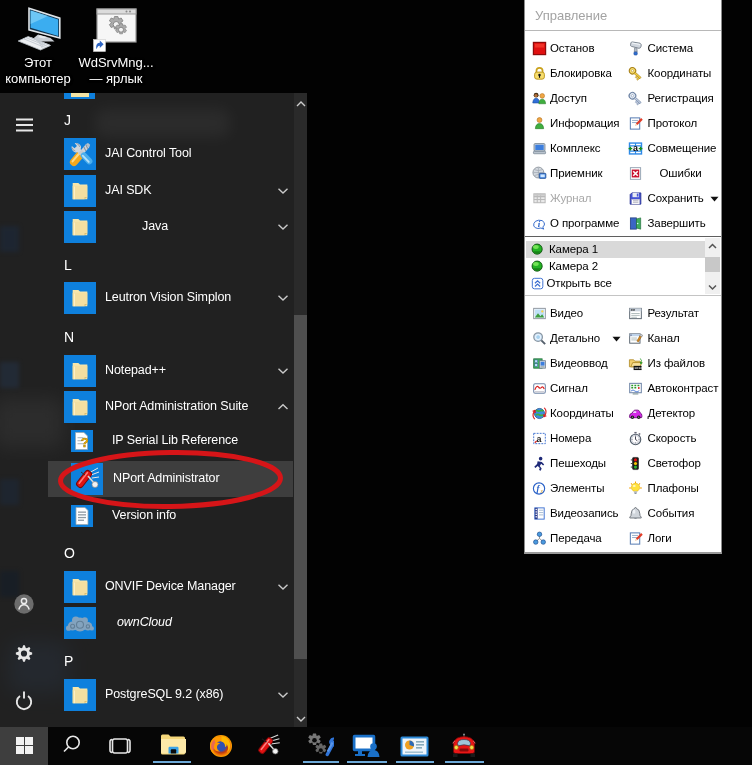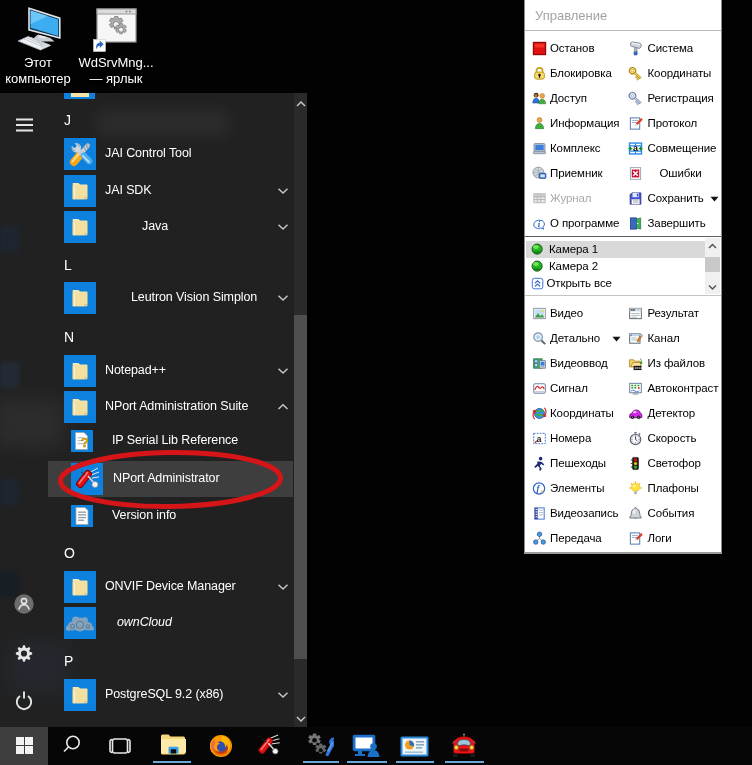--- a/index.html
+++ b/index.html
@@ -134,21 +134,21 @@
     </svg>
 <div class="abs" style="left:64px;top:189.0px;width:32px;height:32px;">
       <div class="tile" style="left:0;top:0;width:32px;height:32px;"></div>
       <div class="abs" style="left:3.0px;top:3.0px;"><svg width="26" height="26" viewBox="0 0 32 32">
           <path d="M7 6 h7 l2 2 h9 v18 h-18 z" fill="#f6e6ab"></path>
           <path d="M7 9.5 h18 v14.5 l-3.5 0 0 2 -14.5 0 z" fill="#f3dfa0"></path>
           <path d="M21.5 26 v-2.5 h3.5 z" fill="#d9bd74"></path>
           <rect x="8.6" y="10.5" width="1.1" height="15.5" fill="#fdf2cc"></rect>
         </svg></div>
     </div>
-    <div class="itxt" style="left:105px;top:196.5px;margin-left:26px;">Leutron Vision Simplon</div>
+    <div class="itxt" style="left:105px;top:196.5px;">Leutron Vision Simplon</div>
     <svg class="abs" style="left:275px;top:197px" width="16" height="16" viewBox="275 197 16 16">
       <path d="M278.5 202.7 L283 207 L287.5 202.7" fill="none" stroke="#c9c9c9" stroke-width="1.4"></path>
     </svg>
 <div class="abs" style="left:64px;top:262.0px;width:32px;height:32px;">
       <div class="tile" style="left:0;top:0;width:32px;height:32px;"></div>
       <div class="abs" style="left:3.0px;top:3.0px;"><svg width="26" height="26" viewBox="0 0 32 32">
           <path d="M7 6 h7 l2 2 h9 v18 h-18 z" fill="#f6e6ab"></path>
           <path d="M7 9.5 h18 v14.5 l-3.5 0 0 2 -14.5 0 z" fill="#f3dfa0"></path>
           <path d="M21.5 26 v-2.5 h3.5 z" fill="#d9bd74"></path>
           <rect x="8.6" y="10.5" width="1.1" height="15.5" fill="#fdf2cc"></rect>

